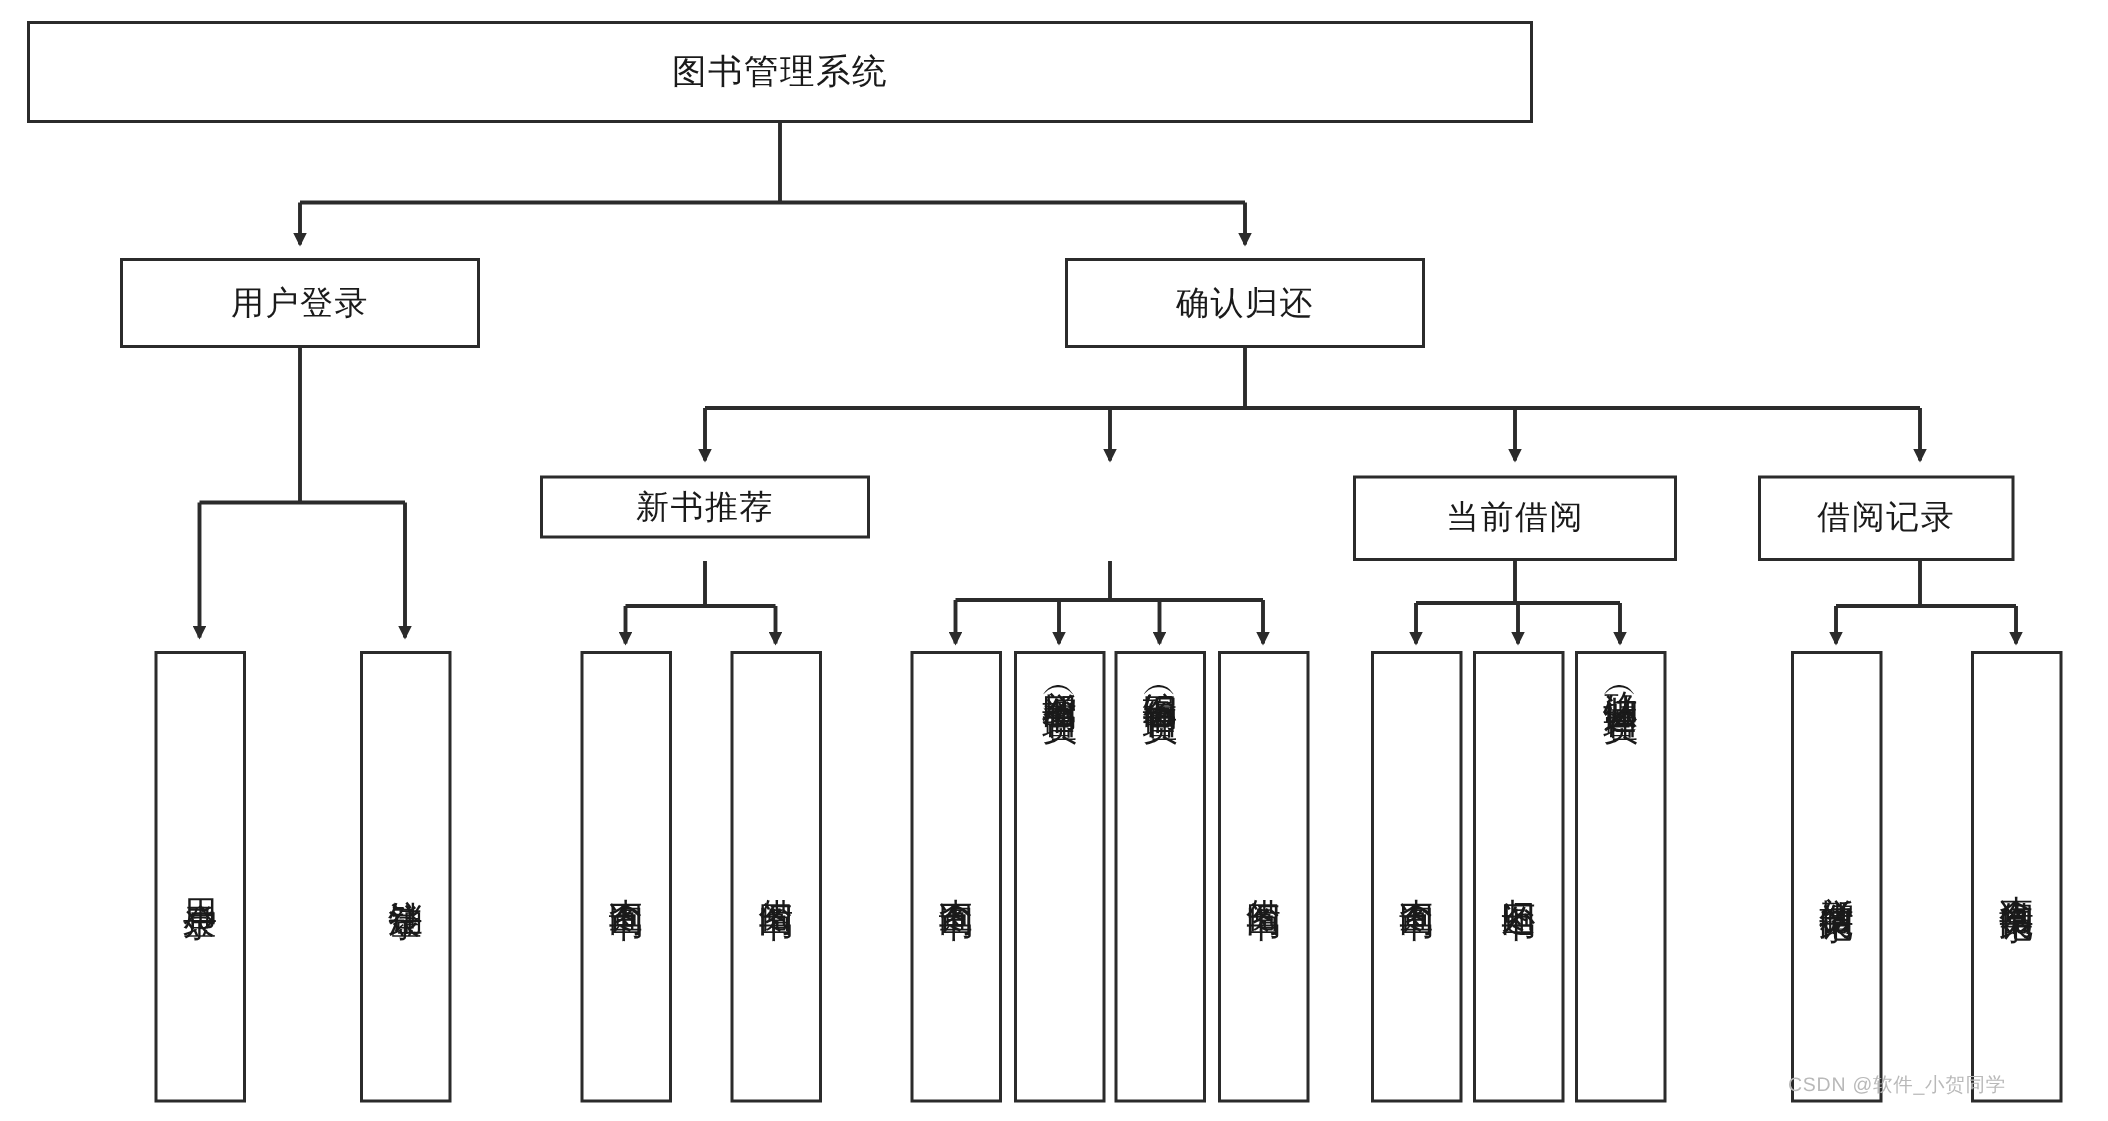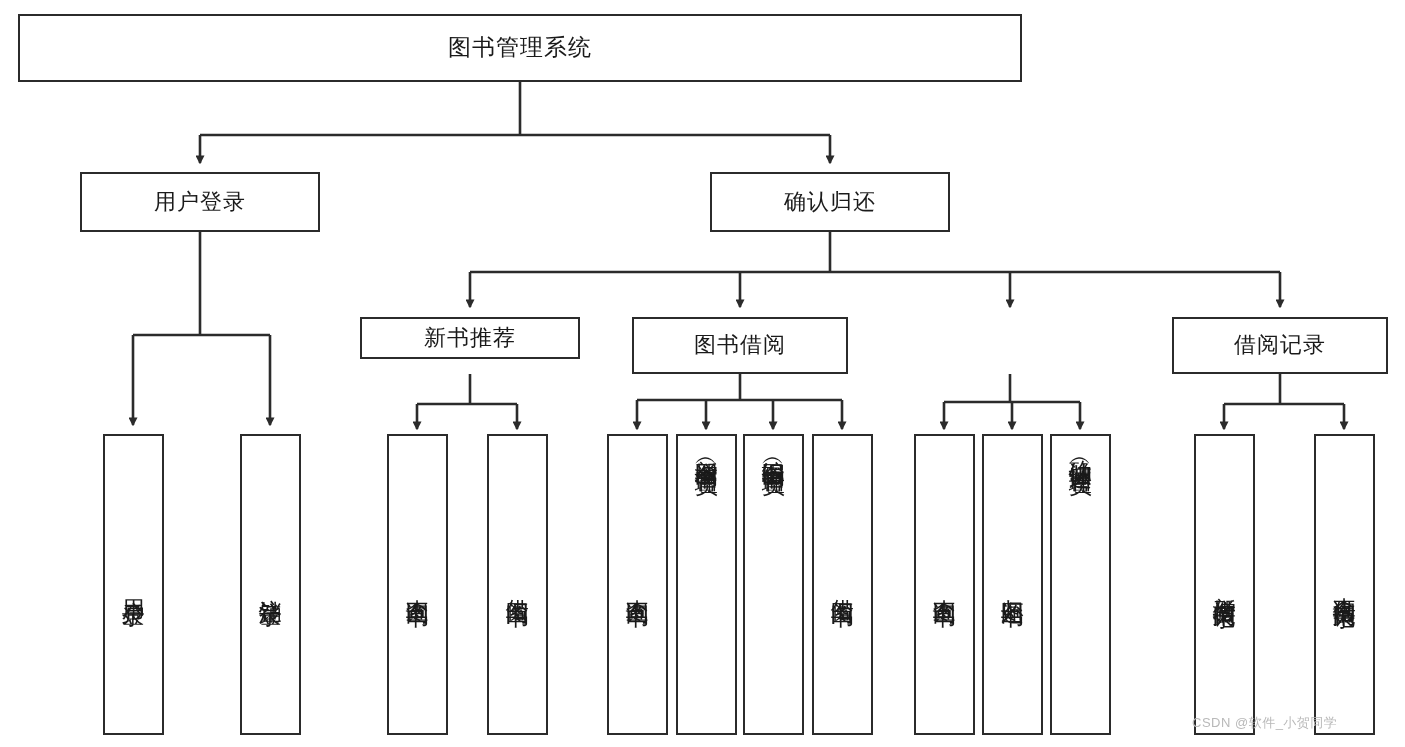--- a/index.html
+++ b/index.html
@@ -138,26 +138,26 @@
   </div>
 
   <div class="node h" style="left:710px; top:172px; width:240px; height:60px;">
     <span class="node-label">确认归还</span>
   </div>
 
   <div class="node h" style="left:360px; top:317px; width:220px; height:42px;">
     <span class="node-label">新书推荐</span>
   </div>
 
-  <div class="node h" style="left:632px; top:317px; width:216px; height:57px;">
-    <span class="node-label">图书借阅</span>
-  </div>
-
-
-  <div class="node h" style="left:1172px; top:317px; width:216px; height:57px;">
+
+  <div class="node h" style="left:902px; top:317px; width:216px; height:57px;">
+    <span class="node-label">当前借阅</span>
+  </div>
+
+  <div class="node h" style="left:1172px; top:317px; width:171px; height:57px;">
     <span class="node-label">借阅记录</span>
   </div>
 
   <div class="node v centered" style="left:103px; top:434px; width:61px; height:301px;">
     <span class="node-label">用户登录</span>
   </div>
 
   <div class="node v centered" style="left:240px; top:434px; width:61px; height:301px;">
     <span class="node-label">注销登录</span>
   </div>

